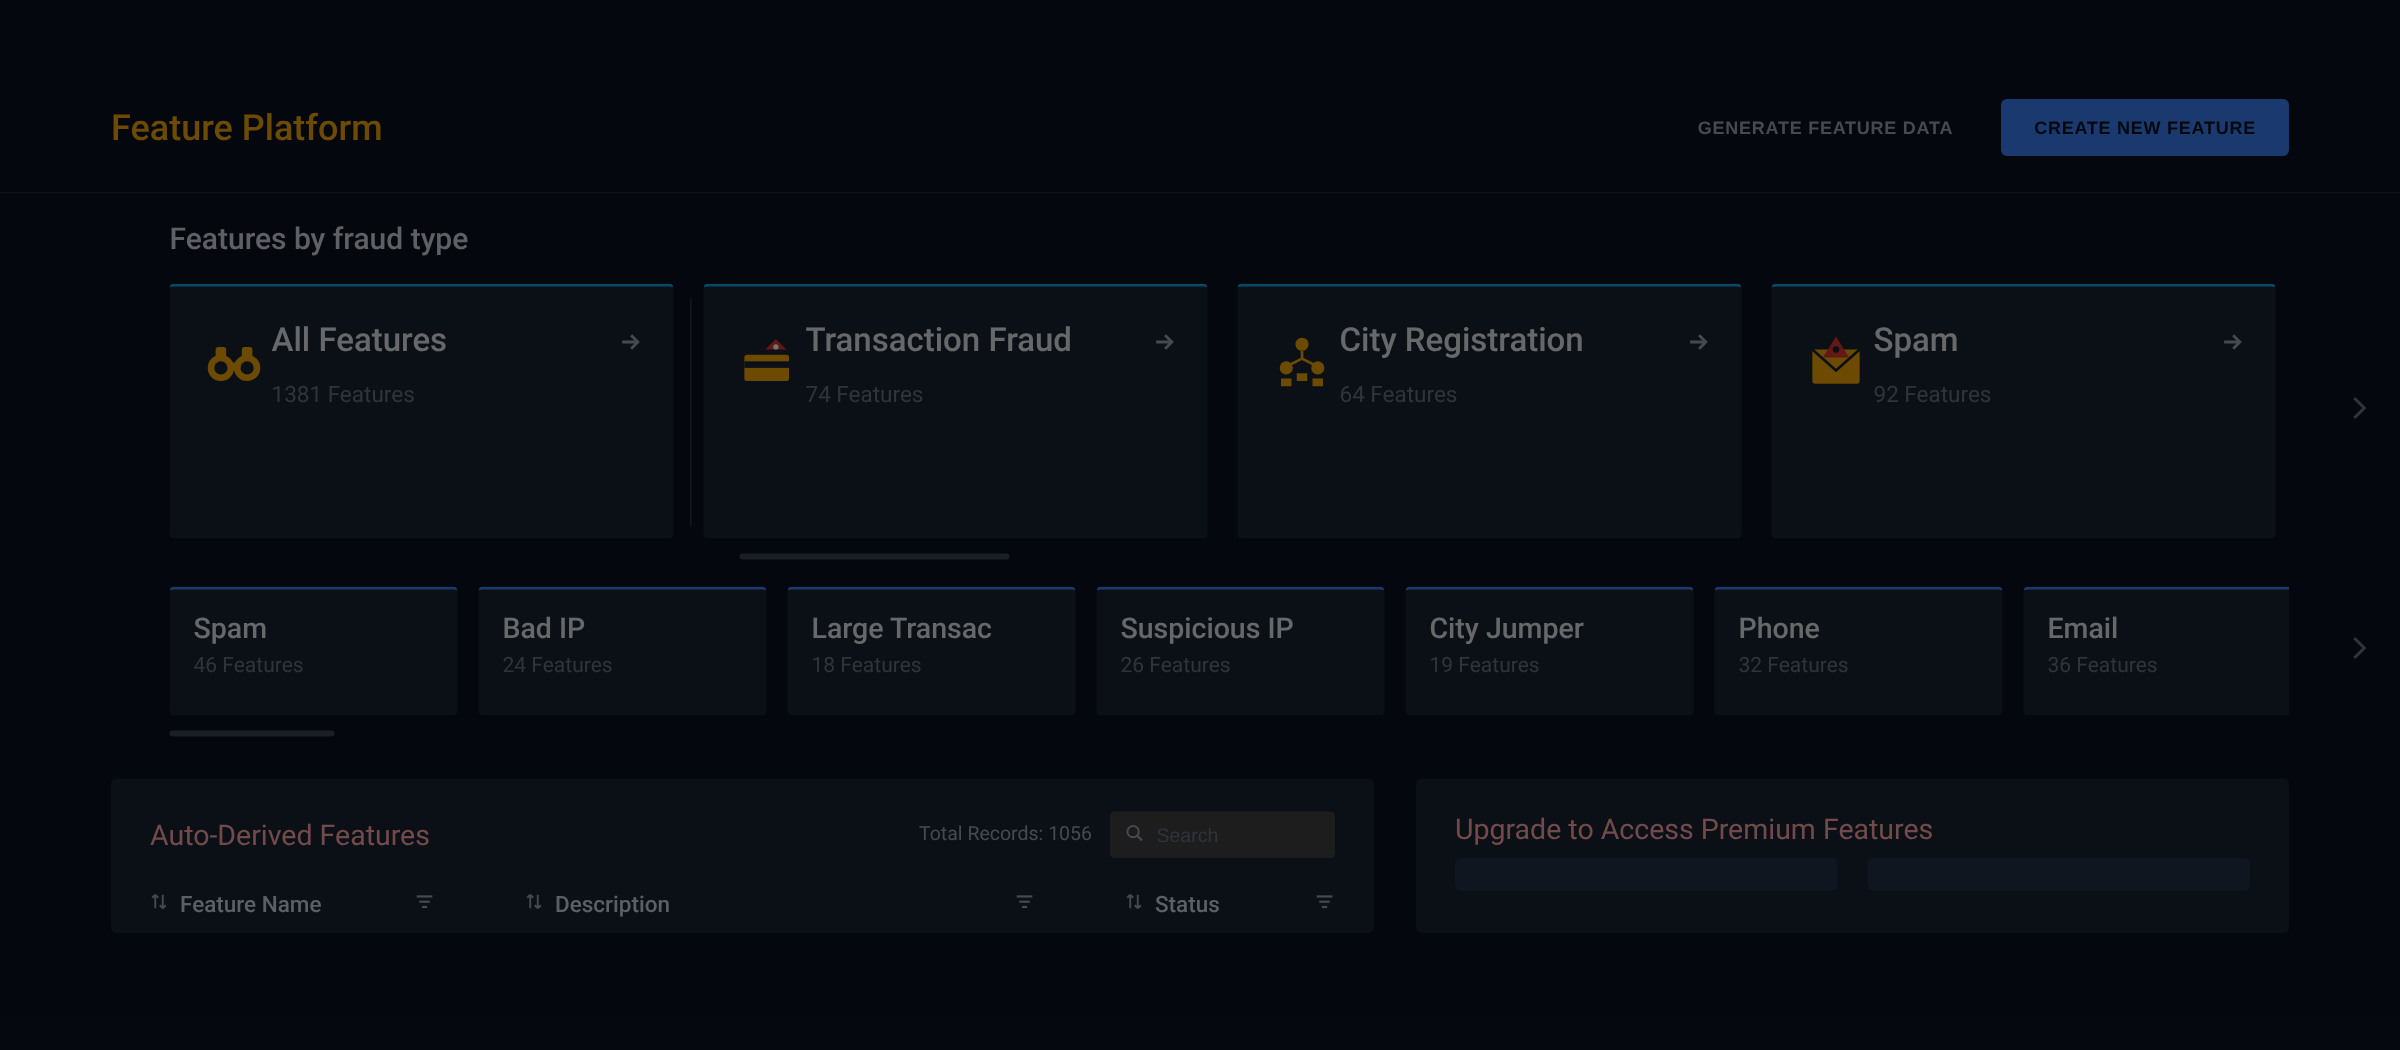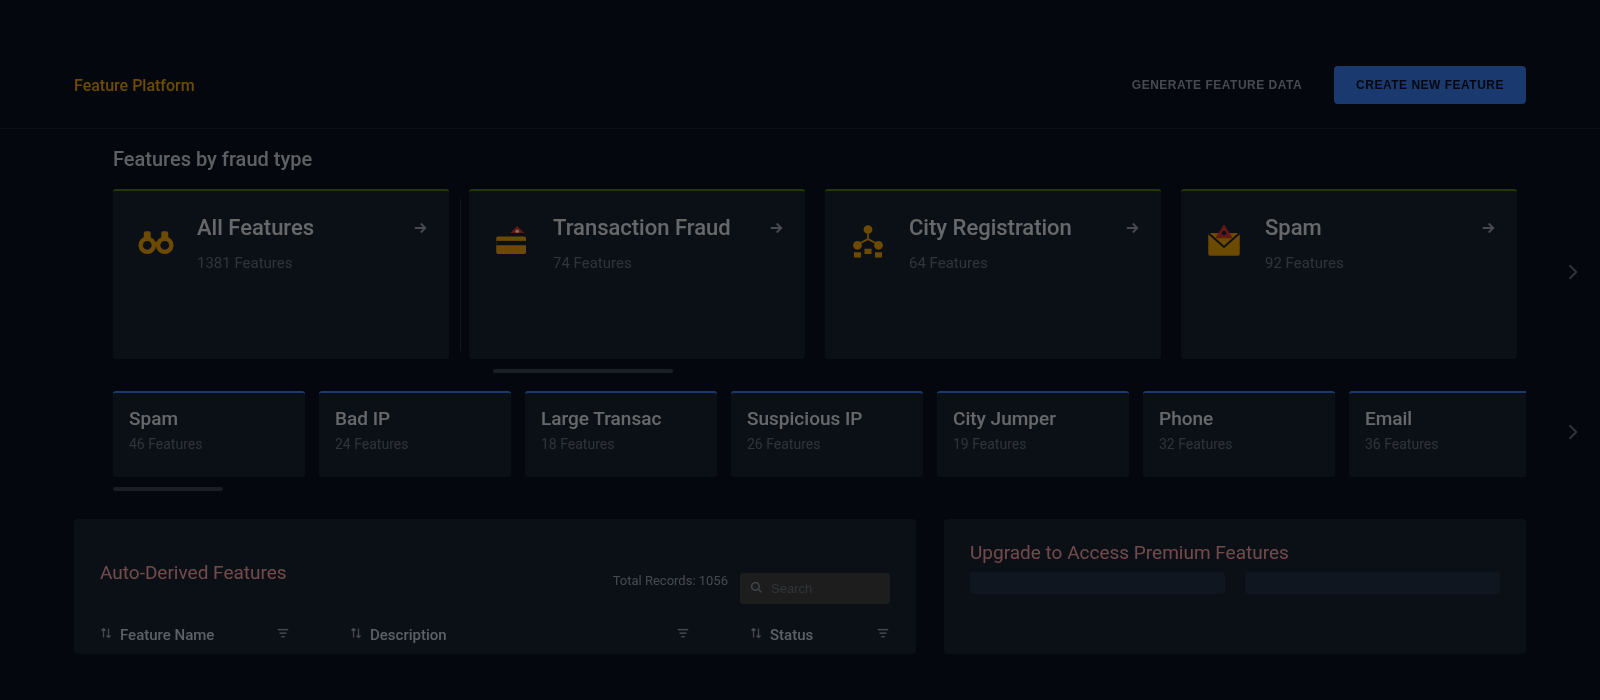--- a/index.html
+++ b/index.html
@@ -25,21 +25,21 @@
     }
     .header {
       display: flex;
       justify-content: space-between;
       align-items: center;
       padding: 30px 74px 24px 74px;
       border-bottom: 1px solid #1f2937;
       margin: 0;
     }
     .page-title {
-      font-size: 16px;
+      font-size: 24px;
       font-weight: 500;
       color: #F0A500;
     }
     .header-actions {
       display: flex;
       gap: 16px;
       align-items: center;
     }
     .btn-text {
       background: transparent;
@@ -76,25 +76,25 @@
     }
     .fraud-row {
       display: flex;
       gap: 20px;
       overflow-x: hidden;
     }
     .fraud-card {
       flex: 0 0 336px;
       height: 170px;
       background: #1a2332;
-      border-top: 2px solid #4d7c0f;
+      border-top: 2px solid #0ea5e9;
       border-radius: 3px;
       padding: 24px 22px;
       display: flex;
-      gap: 20px;
+      gap: 4px;
       position: relative;
       cursor: pointer;
     }
     .fraud-card.pinned::after {
       content: '';
       position: absolute;
       right: -12px;
       top: 8px;
       bottom: 8px;
       width: 1px;
@@ -213,22 +213,22 @@
       align-items: center;
       margin-bottom: 22px;
     }
     .panel-title {
       font-size: 19px;
       font-weight: 400;
       color: #fca5a5;
     }
     .panel-meta {
       display: flex;
+      align-items: center;
       gap: 12px;
-      margin-top: 32px;
     }
     .total-records {
       font-size: 13px;
       color: #9ca3af;
     }
     .search-box {
       display: flex;
       align-items: center;
       background: #404040;
       border-radius: 3px;

